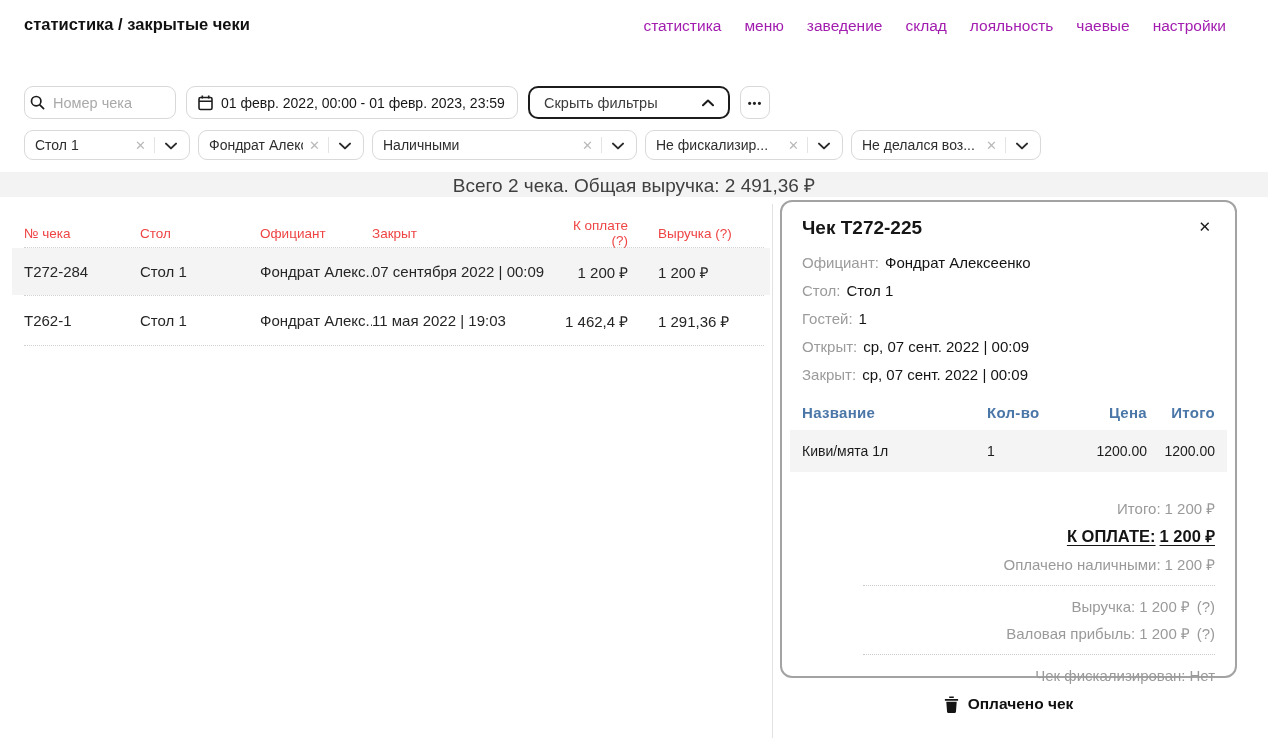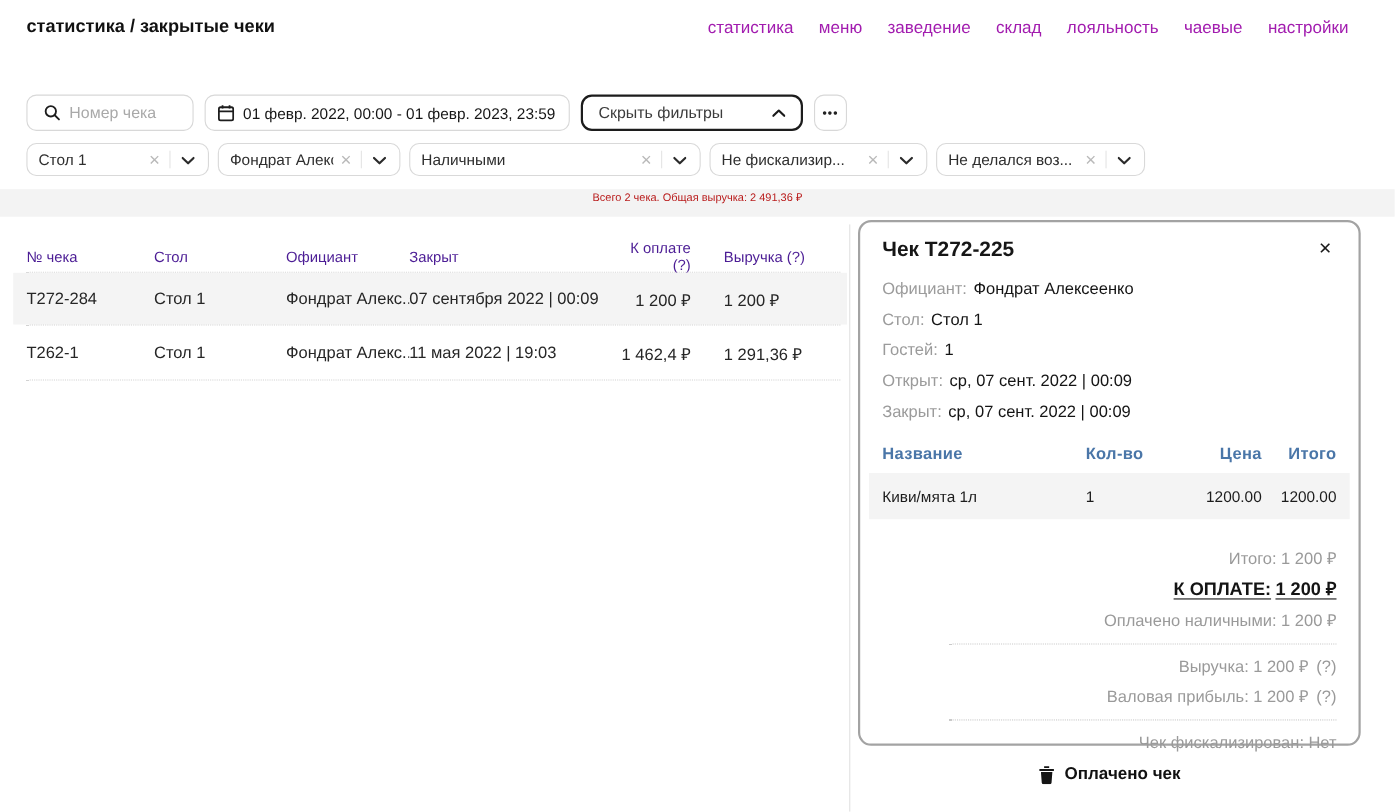--- a/index.html
+++ b/index.html
@@ -6,44 +6,44 @@
   html,body { width:1268px; height:738px; background:#fff; font-family:"Liberation Sans", sans-serif; color:#1d1d1d; overflow:hidden; }
   .app { position:relative; width:1268px; height:738px; }
 
   
   .breadcrumb { position:absolute; left:24px; top:15px; font-size:16.5px; font-weight:bold; color:#111; }
   .topnav { position:absolute; top:17px; right:42px; display:flex; gap:23px; font-size:15.5px; color:#a21caf; }
   .topnav span { cursor:pointer; white-space:nowrap; }
 
   
   .filters-row1 { position:absolute; left:24px; top:86px; display:flex; gap:10px; align-items:center; }
-  .search-box { display:flex; align-items:center; gap:8px; width:152px; height:33px; border:1px solid #d8d8d8; border-radius:9px; padding:0 15px; background:#fff; }
+  .search-box { display:flex; align-items:center; gap:8px; width:152px; height:33px; border:1px solid #d8d8d8; border-radius:9px; padding:0 5px; background:#fff; }
   .search-box input { border:none; outline:none; width:100%; font-size:14.5px; font-family:inherit; color:#1d1d1d; background:transparent; }
   .search-box input::placeholder { color:#a9a9a9; }
   .btn { display:flex; align-items:center; height:33px; border:1px solid #d8d8d8; border-radius:9px; background:#fff; font-family:inherit; cursor:pointer; }
   .date-btn { width:332px; gap:8px; padding:0 11px; font-size:14px; color:#161616; white-space:nowrap; overflow:hidden; }
   .hidefilters-btn { width:202px; justify-content:space-between; padding:0 14px; border:2px solid #1c1c1c; border-radius:10px; font-size:14.5px; color:#3c3c3c; }
   .dots-btn { width:30px; justify-content:center; font-size:11px; font-weight:bold; letter-spacing:1px; color:#222; padding:0; }
 
   
   .chips { position:absolute; left:24px; top:130px; display:flex; gap:8px; }
   .chip { display:flex; align-items:center; height:30px; border:1px solid #d9d9d9; border-radius:9px; background:#fff; padding:0 10px; font-size:14px; color:#2e2e2e; cursor:pointer; }
   .chip .chip-label { flex:1; white-space:nowrap; overflow:hidden; }
   .chip .chip-x { color:#b9b9b9; font-size:13px; padding:0 8px 0 6px; cursor:pointer; }
   .chip .chip-sep { width:1px; height:16px; background:#e4e4e4; }
   .chip .chev { padding:2px 2px 0 10px; cursor:pointer; }
   .chip:nth-child(1){ width:166px; } .chip:nth-child(2){ width:166px; }
   .chip:nth-child(3){ width:265px; } .chip:nth-child(4){ width:198px; } .chip:nth-child(5){ width:190px; }
 
   
-  .summary-bar { position:absolute; left:0; top:172px; width:1268px; height:25px; background:#f3f3f3; display:flex; align-items:flex-start; justify-content:center; font-size:10px; color:#b91c1c; }
+  .summary-bar { position:absolute; left:0; top:172px; width:1268px; height:25px; background:#f3f3f3; display:flex; align-items:flex-start; justify-content:center; font-size:19px; color:#404040; }
 
   
   .rt-grid { display:grid; grid-template-columns:116px 120px 112px 186px 70px 140px; align-items:center; }
-  .rt-head { position:absolute; left:12px; top:218px; width:758px; padding-left:12px; font-size:13.5px; color:#4c1d95; }
+  .rt-head { position:absolute; left:12px; top:218px; width:758px; padding-left:12px; font-size:13.5px; color:#ef4444; }
   .rt-row { position:absolute; left:12px; width:758px; padding-left:12px; font-size:15px; color:#262626; }
   .rt-row1 { top:248px; height:47px; background:#f4f4f4; }
   .rt-row2 { top:296px; height:49px; }
   .rt-cell { white-space:nowrap; overflow:hidden; }
   .rt-num { text-align:right; }
   .rt-rev { padding-left:30px; }
   .dotline { position:absolute; left:24px; width:740px; border-top:1.5px dotted #d2d2d2; }
   .dl1 { top:247px; } .dl2 { top:295px; } .dl3 { top:345px; }
 
   .vdivider { position:absolute; left:772px; top:204px; width:1px; height:534px; background:#e2e2e2; }

